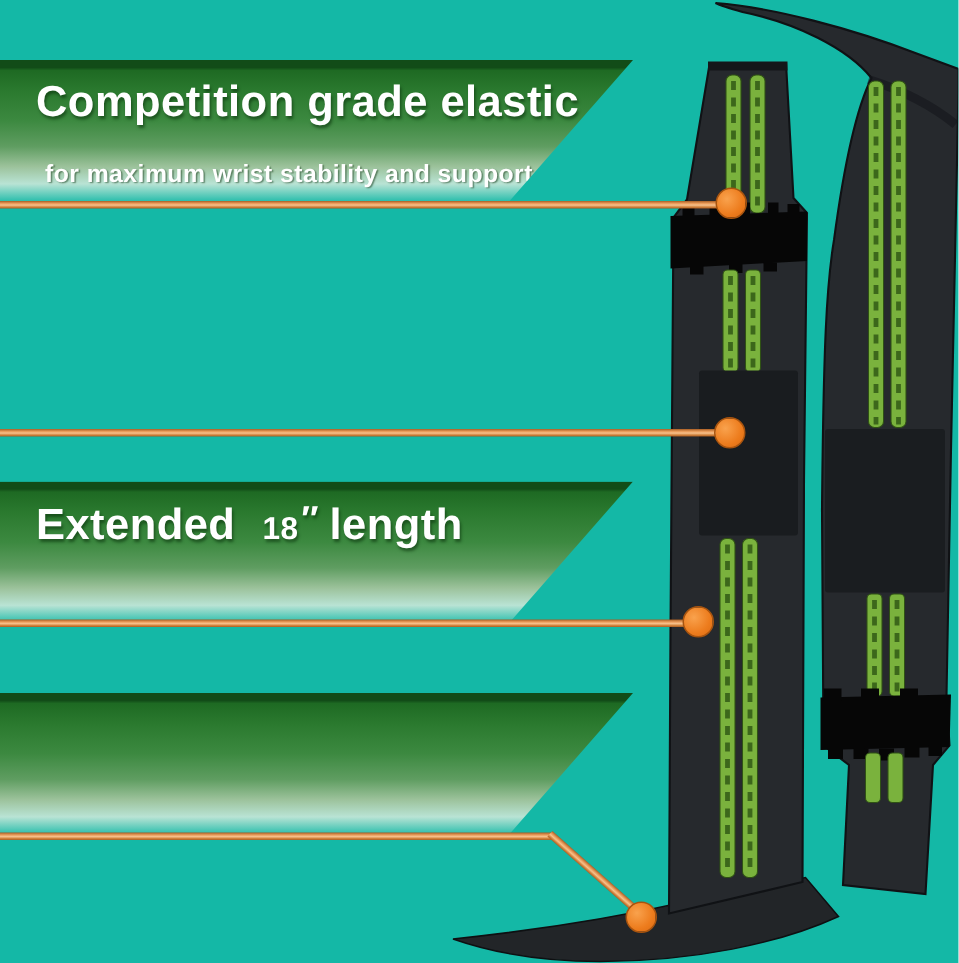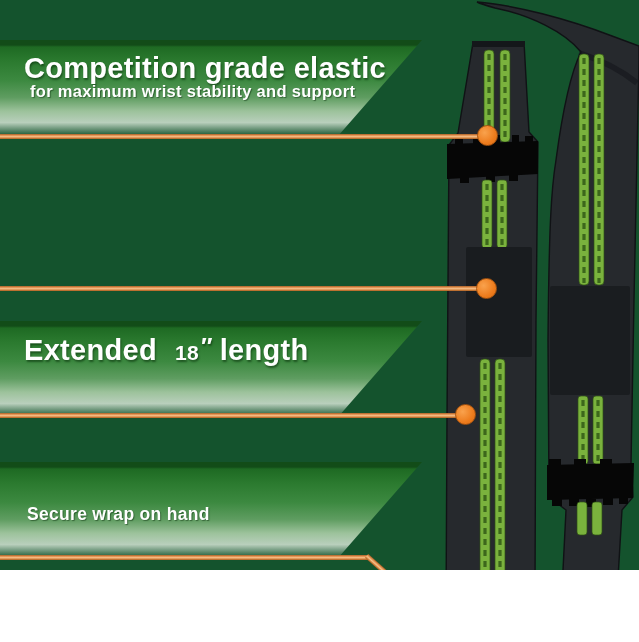--- a/index.html
+++ b/index.html
@@ -1,35 +1,35 @@
 <!DOCTYPE html>
 <html><head>
 <meta charset="utf-8">
 <style>
   html,body{margin:0;padding:0;background:#ffffff;}
   #canvas{
-    position:relative;width:639px;height:570px;overflow:hidden;
-    background:#14532d;font-family:"Liberation Sans",sans-serif;
+    position:relative;width:639px;height:642px;overflow:hidden;
+    background:#14b8a6;font-family:"Liberation Sans",sans-serif;
   }
   
   .banner{
     position:absolute;left:0;width:432px;height:96px;
     background:linear-gradient(180deg,
       #124c18 0px,#124c18 5px,#1e6a23 7px,#2b7a2f 22%,
       #3c8940 42%,#5f9d61 60%,#9cc29b 74%,
       rgba(226,238,224,0.8) 86%,rgba(255,255,255,0) 100%);
     clip-path:polygon(0 0,422px 0,338px 100%,0 100%);
   }
   .banner-title{
     position:absolute;left:24px;top:12px;
     color:#ffffff;font-size:29px;font-weight:700;letter-spacing:.3px;
     text-shadow:1px 2px 2px rgba(8,44,10,.55);white-space:nowrap;
   }
   .banner-sub{
-    position:absolute;left:30px;top:42px;
+    position:absolute;left:30px;top:67px;
     color:#ffffff;font-size:16.5px;font-weight:700;letter-spacing:.3px;
     text-shadow:1px 1px 1px rgba(8,44,10,.5);white-space:nowrap;
   }
   #banner-1{top:40px;} #banner-2{top:193px;}
   #banner-3{top:321px;} #banner-4{top:462px;}
   #banner-2 .banner-title{top:17px;left:27px;}
   #banner-4 .banner-title{top:14px;left:29px;}
   #banner-4 .banner-sub{font-size:17.5px;left:27px;}
   .num-small{font-size:21px;margin:0 2px 0 9px;}
   .prime{font-size:24px;vertical-align:5px;margin-right:7px;}
@@ -165,21 +165,20 @@
   </div>
 
 
   <div class="banner" id="banner-3">
     <div class="banner-title">
       <span class="w">Extended</span><span class="num-small">18</span><span class="prime">″</span><span>length</span>
     </div>
   </div>
 
   <div class="banner" id="banner-4">
-    <div class="banner-sub">Secure wrap on hand</div>
   </div>
 
   <div class="cline" id="line-1"></div>
   <div class="cline" id="line-2"></div>
   <div class="cline" id="line-3"></div>
   <div class="cline" id="line-4"></div>
   <div id="line-4b"></div>
 
   <div class="cdot" id="dot-1"></div>
   <div class="cdot" id="dot-2"></div>

